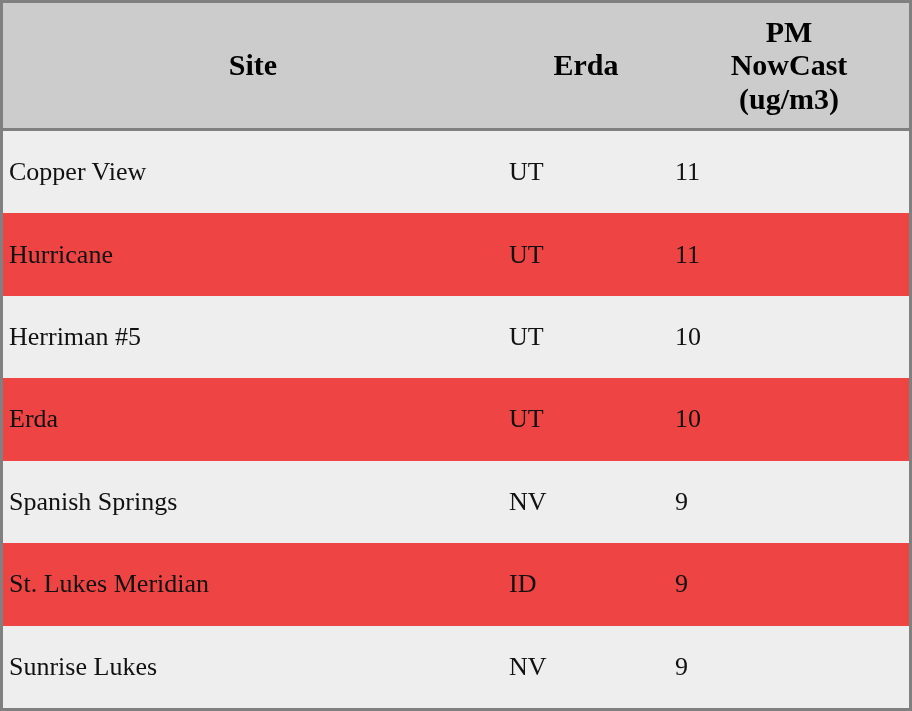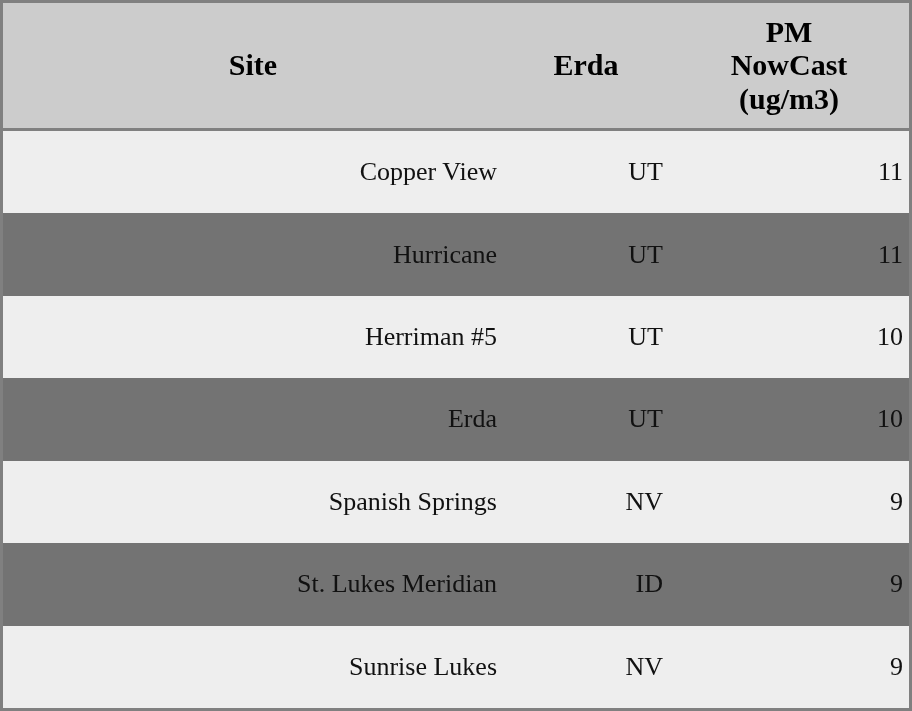--- a/index.html
+++ b/index.html
@@ -40,31 +40,31 @@
     line-height: 1.12;
     height: 126px;
     box-sizing: border-box;
   }
   thead th.col-site { width: 500px; }
   thead th.col-state { width: 166px; }
   thead th.col-value { width: 240px; }
   tbody td {
     font-size: 26px;
     color: #111111;
-    text-align: right;
+    text-align: left;
     vertical-align: middle;
     padding: 18px 6px;
     height: 46px;
     box-sizing: border-box;
   }
   tbody tr.row-even {
     background: #eeeeee;
   }
   tbody tr.row-odd {
-    background: #737373;
+    background: #ef4444;
   }
   .hdr-line { display: block; }
 </style>
 </head>
 <body>
 
 <div class="table-wrap">
   <table class="data-table">
     <thead>
       <tr>

